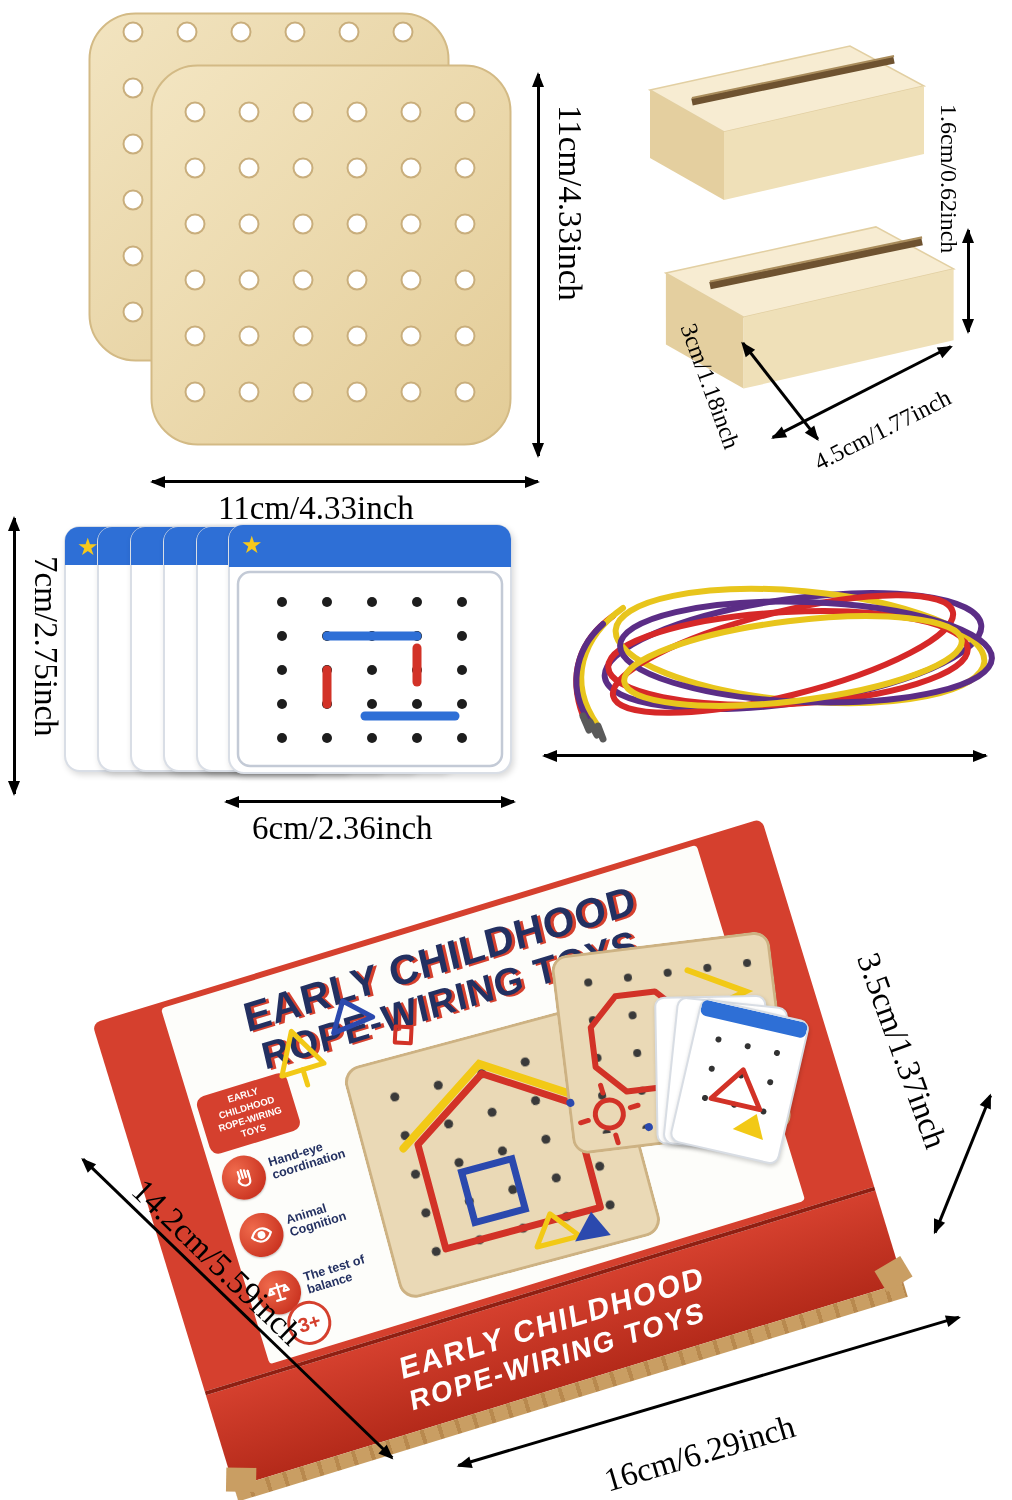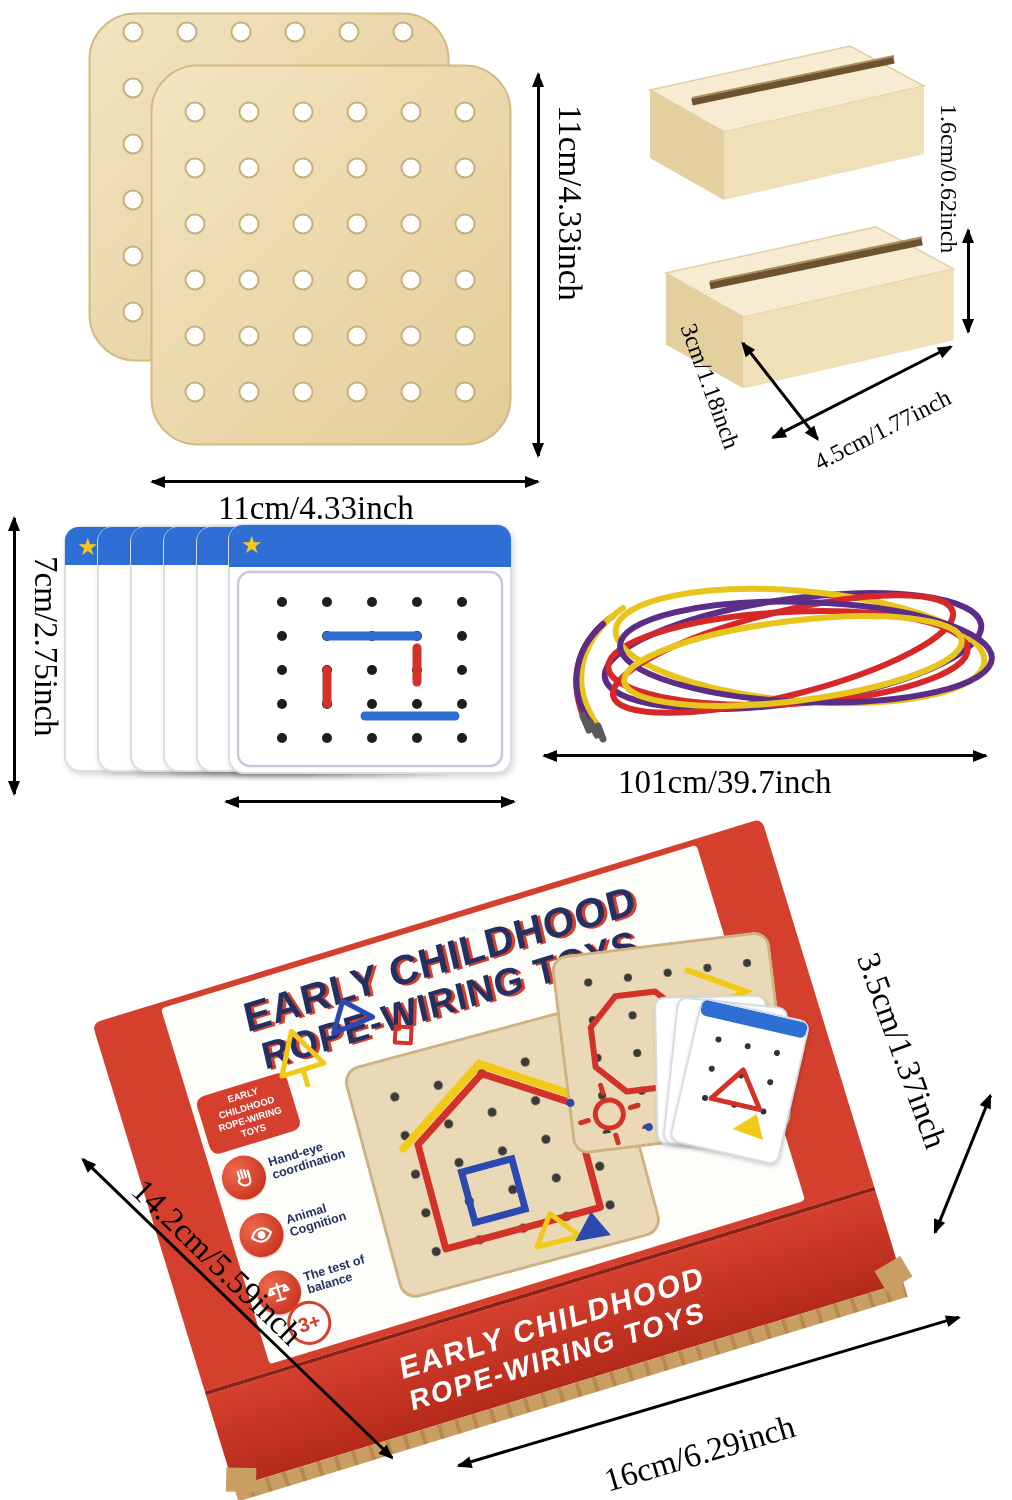--- a/index.html
+++ b/index.html
@@ -178,40 +178,40 @@
         <line x1="187" y1="80" x2="187" y2="114" stroke="#d23227"></line>
         <line x1="97" y1="102" x2="97" y2="136" stroke="#d23227"></line>
         <line x1="135" y1="148" x2="225" y2="148" stroke="#2e6fd6"></line>
       </g>
     </svg>
   </div>
 
   <div class="dim-arrow r90" style="left:16px;top:518px;width:276px"></div>
   <div class="dim-label r90" style="left:64px;top:556px">7cm/2.75inch</div>
   <div class="dim-arrow" style="left:226px;top:800px;width:288px"></div>
+  <div class="dim-label" style="left:252px;top:810px">6cm/2.36inch</div>
 
   <svg class="abs" style="left:538px;top:566px" width="458" height="182" viewBox="0 0 458 182">
     <g fill="none" stroke-width="6" stroke-linecap="round">
       <ellipse cx="255" cy="85" rx="190" ry="52" stroke="#5b2d86" transform="rotate(-8 255 85)"></ellipse>
       <ellipse cx="250" cy="92" rx="180" ry="46" stroke="#d62828" transform="rotate(-3 250 92)"></ellipse>
       <ellipse cx="262" cy="80" rx="185" ry="55" stroke="#e8c51c" transform="rotate(5 262 80)"></ellipse>
       <ellipse cx="245" cy="88" rx="175" ry="42" stroke="#d62828" transform="rotate(-14 245 88)"></ellipse>
       <ellipse cx="268" cy="86" rx="186" ry="50" stroke="#5b2d86" transform="rotate(2 268 86)"></ellipse>
       <ellipse cx="255" cy="95" rx="170" ry="40" stroke="#e8c51c" transform="rotate(-7 255 95)"></ellipse>
       <path d="M75,50 C40,75 30,110 45,150" stroke="#d62828"></path>
       <path d="M85,42 C45,70 28,115 60,160" stroke="#e8c51c"></path>
       <path d="M65,58 C35,85 30,125 52,156" stroke="#5b2d86"></path>
       <path d="M45,150 l6,14" stroke="#5a5a5a" stroke-width="7"></path>
       <path d="M60,160 l5,13" stroke="#5a5a5a" stroke-width="7"></path>
       <path d="M52,156 l7,13" stroke="#5a5a5a" stroke-width="7"></path>
     </g>
   </svg>
 
   <div class="dim-arrow" style="left:544px;top:754px;width:442px"></div>
-  <div class="dim-label" style="left:618px;top:764px">101cm/39.7inch</div>
 
   <div class="box">
     <div class="box-top">
       <div class="box-label">
 
         <div class="box-title">
           <div class="l1">EARLY CHILDHOOD</div>
           <div class="l2">ROPE-WIRING TOYS</div>
         </div>
 

